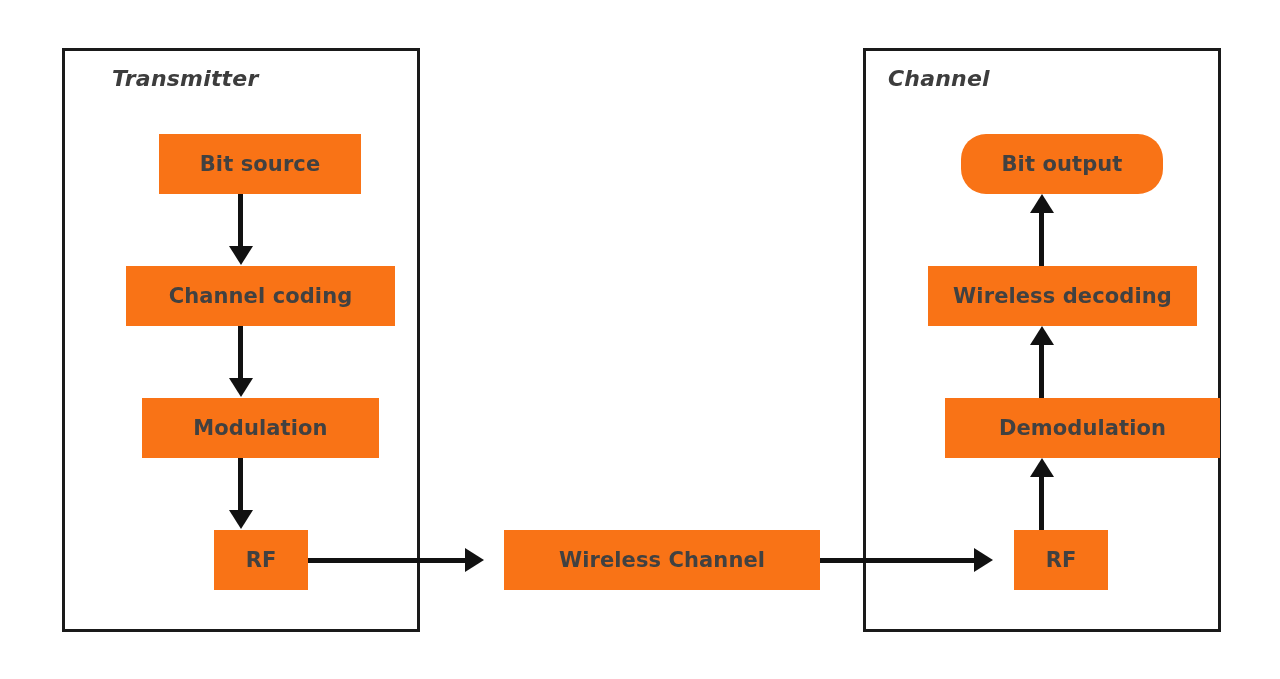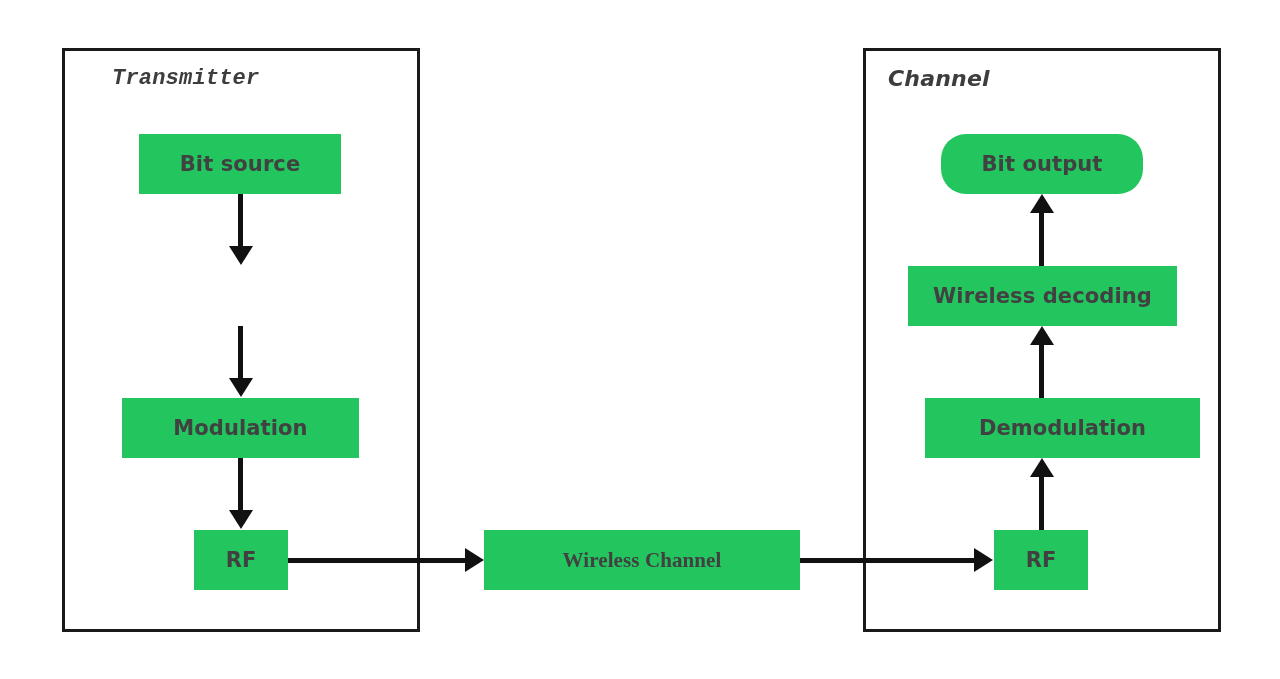--- a/index.html
+++ b/index.html
@@ -35,26 +35,27 @@
     font-size: 22px;
     color: #3d3d3d;
     letter-spacing: 0.2px;
     white-space: nowrap;
     z-index: 4;
   }
 
   
   .block {
     position: absolute;
-    background: #22c55e;
+    background: #f97316;
     display: flex;
     align-items: center;
     justify-content: center;
     box-sizing: border-box;
     z-index: 3;
+    margin-left: 20px;
   }
   .block-label {
     font-size: 21px;
     font-weight: bold;
     color: #414141;
     white-space: nowrap;
     letter-spacing: 0.1px;
   }
 
   
@@ -94,48 +95,51 @@
     border-left: 19px solid #111111;
     z-index: 2;
   }
 </style>
 </head>
 <body>
 
 <div id="canvas">
 
   <div class="group-box" style="left:62px; top:48px; width:358px; height:584px;"></div>
-  <div class="group-title" style="left:112px; top:66px;font-family:Liberation Mono, monospace;">Transmitter</div>
+  <div class="group-title" style="left:112px; top:66px;">Transmitter</div>
 
   <div class="block" style="left:139px; top:134px; width:202px; height:60px;">
     <span class="block-label">Bit source</span>
   </div>
 
   <div class="conn-v" style="left:238px; top:194px; height:53px;"></div>
   <div class="arrow-down" style="left:228.5px; top:246px;"></div>
 
+  <div class="block" style="left:106px; top:266px; width:269px; height:60px;">
+    <span class="block-label">Channel coding</span>
+  </div>
 
   <div class="conn-v" style="left:238px; top:326px; height:53px;"></div>
   <div class="arrow-down" style="left:228.5px; top:378px;"></div>
 
   <div class="block" style="left:122px; top:398px; width:237px; height:60px;">
     <span class="block-label">Modulation</span>
   </div>
 
   <div class="conn-v" style="left:238px; top:458px; height:53px;"></div>
   <div class="arrow-down" style="left:228.5px; top:510px;"></div>
 
   <div class="block" style="left:194px; top:530px; width:94px; height:60px;">
     <span class="block-label">RF</span>
   </div>
 
   <div class="conn-h" style="left:288px; top:557.5px; width:178px;"></div>
   <div class="arrow-right" style="left:465px; top:548px;"></div>
 
-  <div class="block" style="left:484px; top:530px; width:316px; height:60px;font-family:Liberation Serif, serif;">
+  <div class="block" style="left:484px; top:530px; width:316px; height:60px;">
     <span class="block-label">Wireless Channel</span>
   </div>
 
   <div class="conn-h" style="left:800px; top:557.5px; width:176px;"></div>
   <div class="arrow-right" style="left:974px; top:548px;"></div>
 
   <div class="group-box" style="left:863px; top:48px; width:358px; height:584px;"></div>
   <div class="group-title" style="left:888px; top:66px;">Channel</div>
 
   <div class="block" style="left:994px; top:530px; width:94px; height:60px;">

